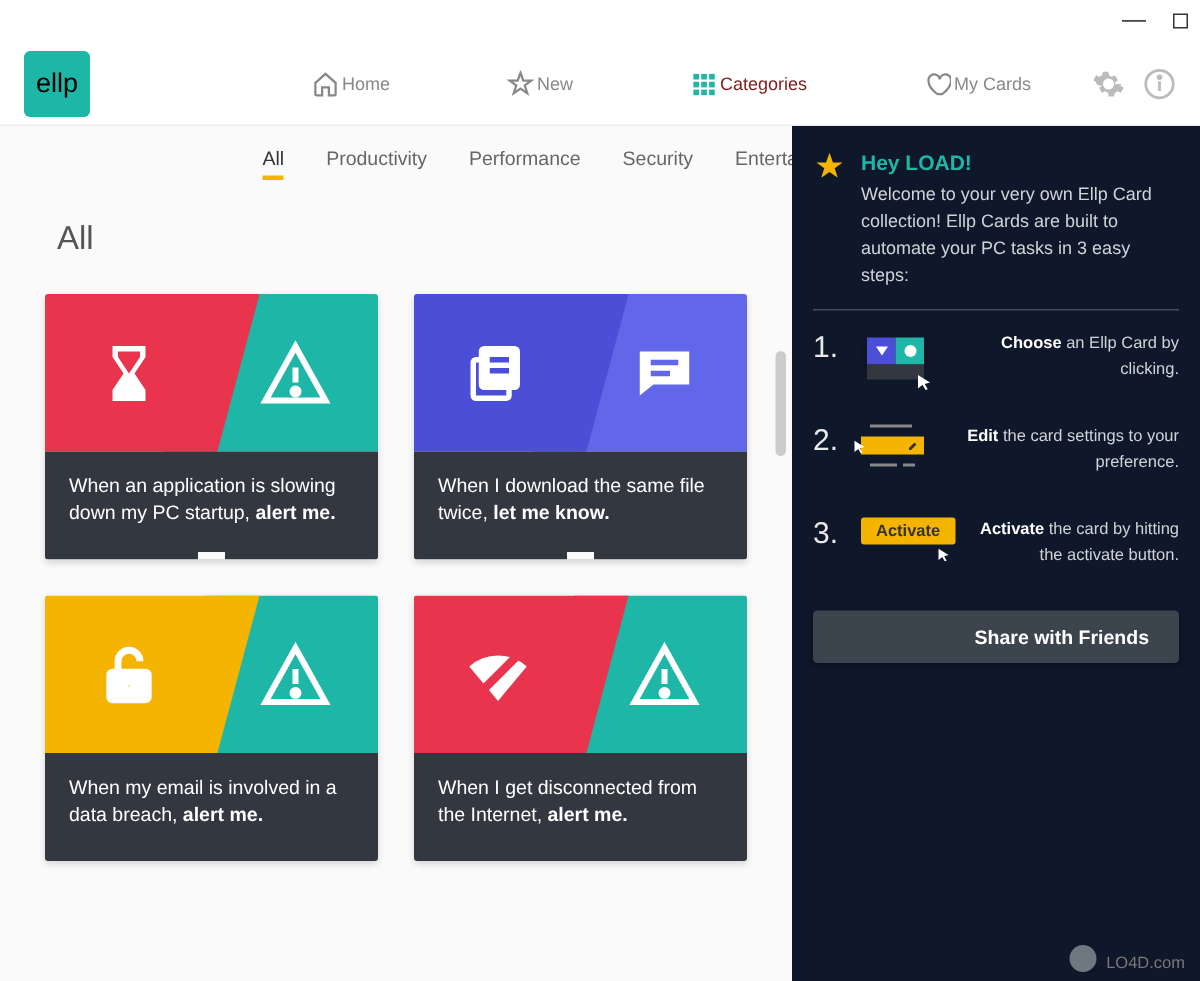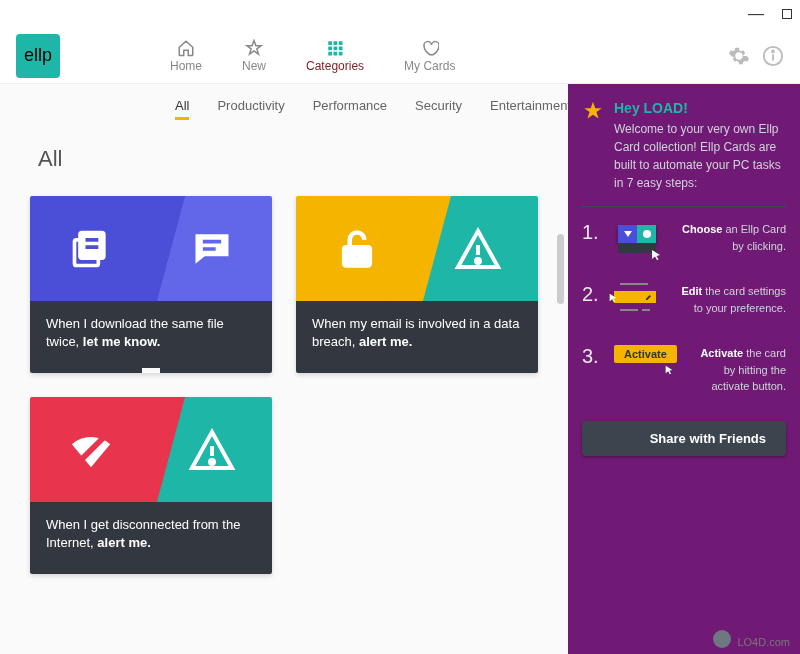--- a/index.html
+++ b/index.html
@@ -5,21 +5,21 @@
 * { margin: 0; padding: 0; box-sizing: border-box; font-family: 'Segoe UI', Arial, sans-serif; }
 body { background: #fafafa; width: 800px; height: 654px; overflow: hidden; position: relative; }
 
 .titlebar { height: 28px; background: #fff; display: flex; justify-content: flex-end; align-items: center; padding-right: 8px; gap: 18px; }
 .titlebar span { font-size: 16px; color: #333; cursor: pointer; }
 
 .header { height: 56px; background: #fff; display: flex; align-items: center; padding: 0 16px; border-bottom: 1px solid #eee; }
 .logo { width: 44px; height: 44px; background: #1eb6a6; border-radius: 4px; display: flex; align-items: center; justify-content: center; margin-right: 110px; }
 .logo-text { color: #000000; font-size: 18px; font-weight: 500; }
 .nav { display: flex; gap: 40px; flex: 1; }
-.nav-item { display: flex; flex-direction: column; align-items: center; gap: 2px; cursor: pointer; color: #888; font-size: 12px; }
+.nav-item { display: flex; flex-direction: row; align-items: center; gap: 2px; cursor: pointer; color: #888; font-size: 12px; margin-left: 38px; }
 .nav-item.active { color: #7f1d1d; }
 .nav-icon { width: 18px; height: 18px; }
 .header-right { display: flex; gap: 12px; align-items: center; color: #bbb; }
 
 .container { display: flex; height: calc(100% - 84px); }
 .main { flex: 1; padding: 0 30px; overflow: hidden; position: relative; }
 .subnav { display: flex; gap: 28px; padding: 14px 0 18px 145px; font-size: 13px; color: #666; }
 .subnav-item { cursor: pointer; padding-bottom: 4px; }
 .subnav-item.active { color: #333; border-bottom: 3px solid #f5b400; font-weight: 500; }
 .section-title { font-size: 22px; color: #555; margin: 8px 0 24px 8px; font-weight: 400; }
@@ -27,21 +27,21 @@
 .cards { display: grid; grid-template-columns: 1fr 1fr; gap: 24px; }
 .card { border-radius: 2px; overflow: hidden; cursor: pointer; box-shadow: 0 2px 5px rgba(0,0,0,0.15); }
 .card-top { height: 105px; display: flex; position: relative; }
 .card-left { width: 50%; display: flex; align-items: center; justify-content: center; }
 .card-right { width: 50%; display: flex; align-items: center; justify-content: center; }
 .card-diag { position: absolute; left: 42%; top: 0; width: 16%; height: 100%; transform: skewX(-15deg); }
 .card-bottom { background: #333840; color: #fff; padding: 14px 16px; font-size: 13px; line-height: 1.4; min-height: 72px; position: relative; }
 .card-bottom b { font-weight: 700; }
 .card-notch { position:absolute; bottom:-1px; left:50%; transform:translateX(-50%); width:18px; height:6px; background:#fafafa;}
 
-.sidebar { width: 232px; background: #701a75; color: #fff; padding: 16px 14px; font-size: 12px; position: relative; overflow: hidden;}
+.sidebar { width: 272px; background: #0f172a; color: #fff; padding: 16px 14px; font-size: 12px; position: relative; overflow: hidden;}
 .welcome { display:flex; gap:10px; border-bottom: 1px solid #444b54; padding-bottom: 14px; margin-bottom: 14px;}
 .star { width:22px; height:22px; flex-shrink:0;}
 .welcome-title { color: #1eb6a6; font-size:14px; font-weight:600; margin-bottom:4px;}
 .welcome-text { color:#cfd3d8; line-height:1.5;}
 .step { display:flex; gap:12px; align-items:flex-start; margin-bottom:26px;}
 .step-num { font-size:20px; font-weight:300; color:#e8e8e8; width:20px;}
 .step-icon { width:46px; height:36px; flex-shrink:0; position:relative;}
 .step-text { color:#cfd3d8; line-height:1.5; flex:1; font-size:11px;text-align:right;}
 .step-text b { color:#fff; font-weight:700;}
 .activate-btn { background:#f5b400; color:#333; padding:3px 10px; border-radius:2px; font-size:11px; font-weight:600; display:inline-block;}
@@ -117,20 +117,38 @@
     <div class="subnav-item active">All</div>
     <div class="subnav-item">Productivity</div>
     <div class="subnav-item">Performance</div>
     <div class="subnav-item">Security</div>
     <div class="subnav-item">Entertainment</div>
   </div>
   <div class="section-title">All</div>
 
   <div class="cards">
 
+    <div class="card">
+      <div class="card-top">
+        <div class="card-left" style="background:#e8344d">
+          <svg width="44" height="44" viewBox="0 0 24 24" fill="#fff">
+                <path d="M6 2h12v4l-4 6 4 6v4H6v-4l4-6-4-6V2zm2 2v2l4 6 4-6V4H8z"></path>
+              </svg>
+        </div>
+        <div class="card-diag" style="background:#e8344d"></div>
+        <div class="card-right" style="background:#1eb6a6">
+          <svg width="48" height="48" viewBox="0 0 24 24" fill="none" stroke="#fff" stroke-width="2">
+                <path d="M12 3l10 18H2L12 3z"></path>
+                <line x1="12" y1="10" x2="12" y2="15"></line>
+                <circle cx="12" cy="18" r="1" fill="#fff"></circle>
+              </svg>
+        </div>
+      </div>
+      <div class="card-bottom"><span>When an application is slowing down my PC startup, </span><b>alert me.</b><div class="card-notch"></div></div>
+    </div>
 
     <div class="card">
       <div class="card-top">
         <div class="card-left" style="background:#4b4ed6">
           <svg width="44" height="44" viewBox="0 0 24 24" fill="none" stroke="#fff" stroke-width="2">
                 <rect x="6" y="3" width="13" height="14" rx="1" fill="#fff"></rect>
                 <rect x="3" y="7" width="13" height="14" rx="1" fill="none"></rect>
                 <line x1="9" y1="7" x2="16" y2="7" stroke="#4b4ed6"></line>
                 <line x1="9" y1="11" x2="16" y2="11" stroke="#4b4ed6"></line>
               </svg>
@@ -191,21 +209,21 @@
   <div class="scroll-thumb"></div>
 </div>
 
 <div class="sidebar">
   <div class="welcome">
     <svg class="star" viewBox="0 0 24 24" fill="#f5b400">
           <path d="M12 2l2.5 7h7l-5.7 4.2 2.2 7L12 16l-6 4.2 2.2-7L2.5 9h7z"></path>
         </svg>
     <div>
       <div class="welcome-title">Hey LOAD!</div>
-      <div class="welcome-text">Welcome to your very own Ellp Card collection! Ellp Cards are built to automate your PC tasks in 7 easy steps:</div>
+      <div class="welcome-text">Welcome to your very own Ellp Card collection! Ellp Cards are built to automate your PC tasks in 3 easy steps:</div>
     </div>
   </div>
 
   <div class="step">
     <div class="step-num">1.</div>
     <div class="step-icon">
       <div style="position:absolute;top:4px;left:4px;width:38px;height:18px;display:flex;box-shadow:0 2px 4px rgba(0,0,0,.4)">
             <div style="width:50%;background:#4b4ed6;display:flex;align-items:center;justify-content:center">
               <div style="width:0;height:0;border-left:4px solid transparent;border-right:4px solid transparent;border-top:6px solid #fff"></div>
             </div>

